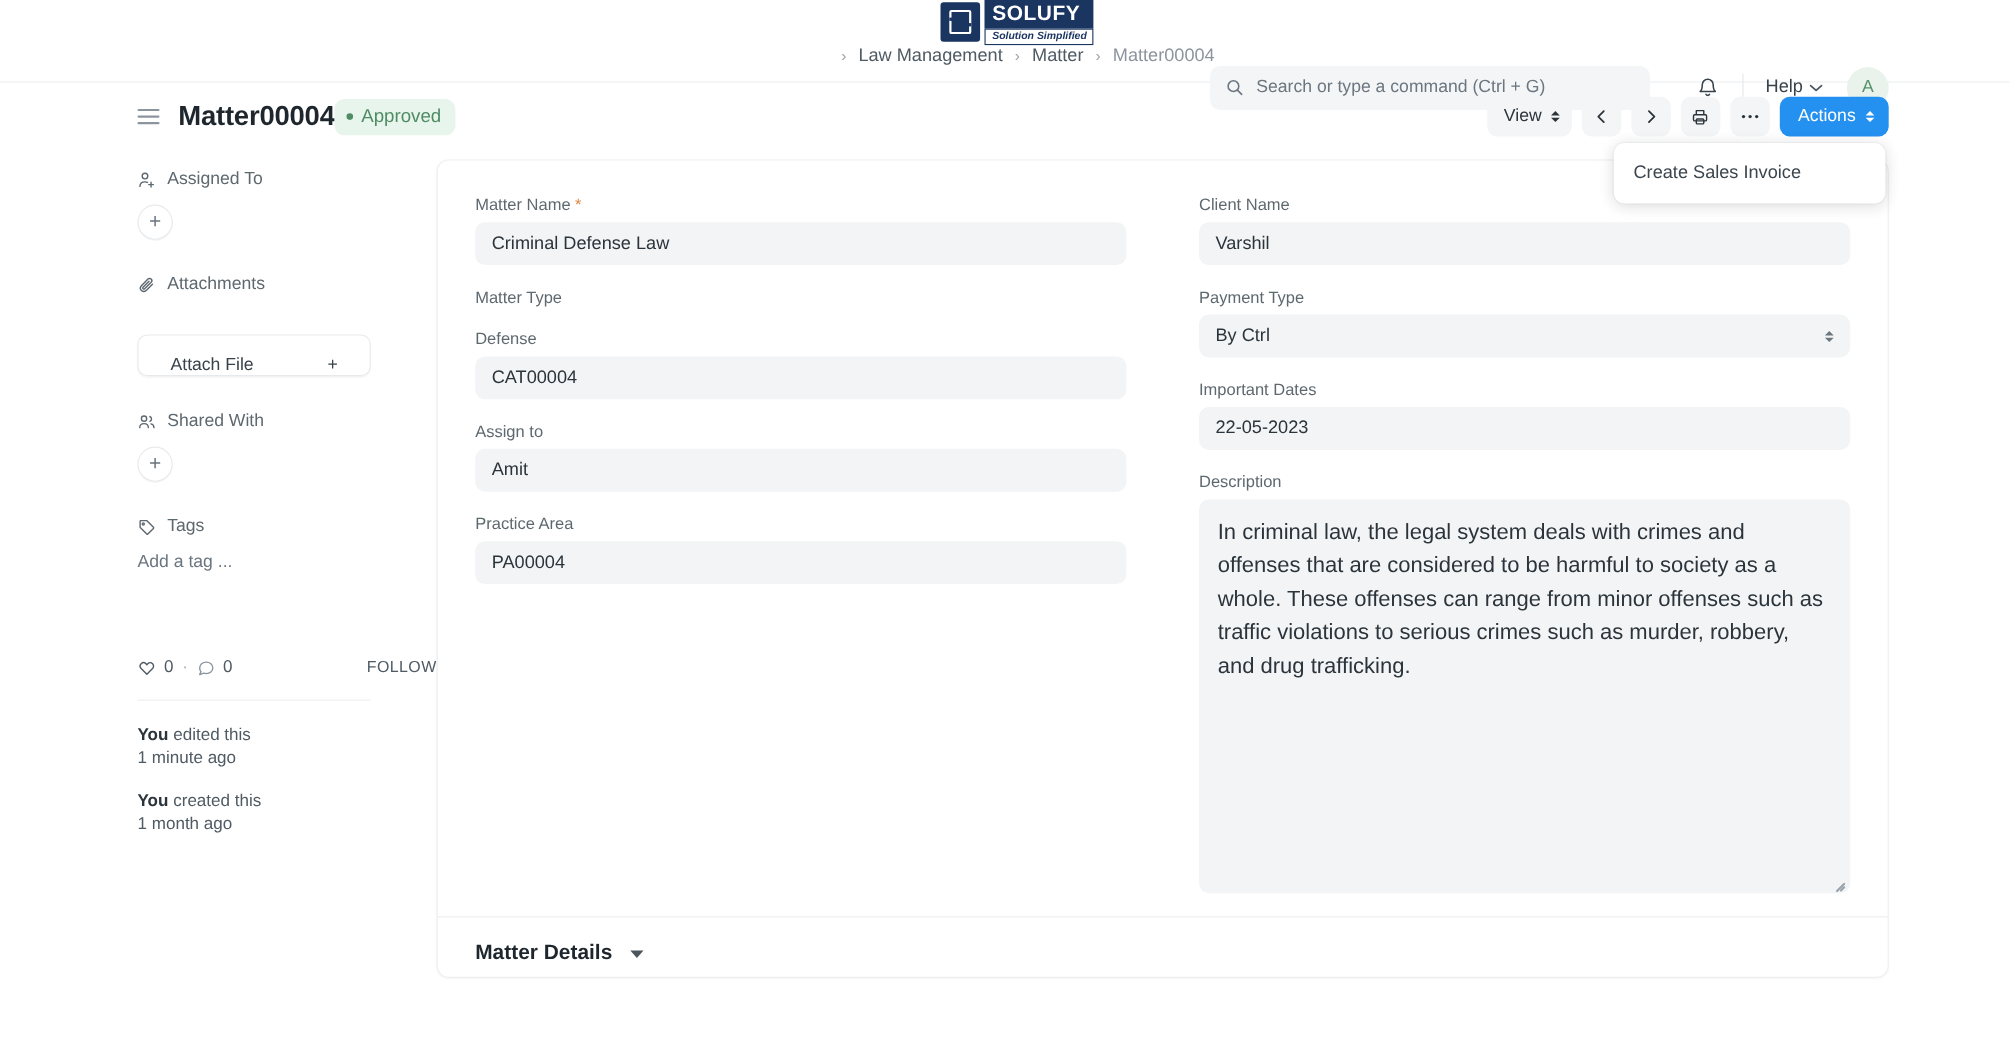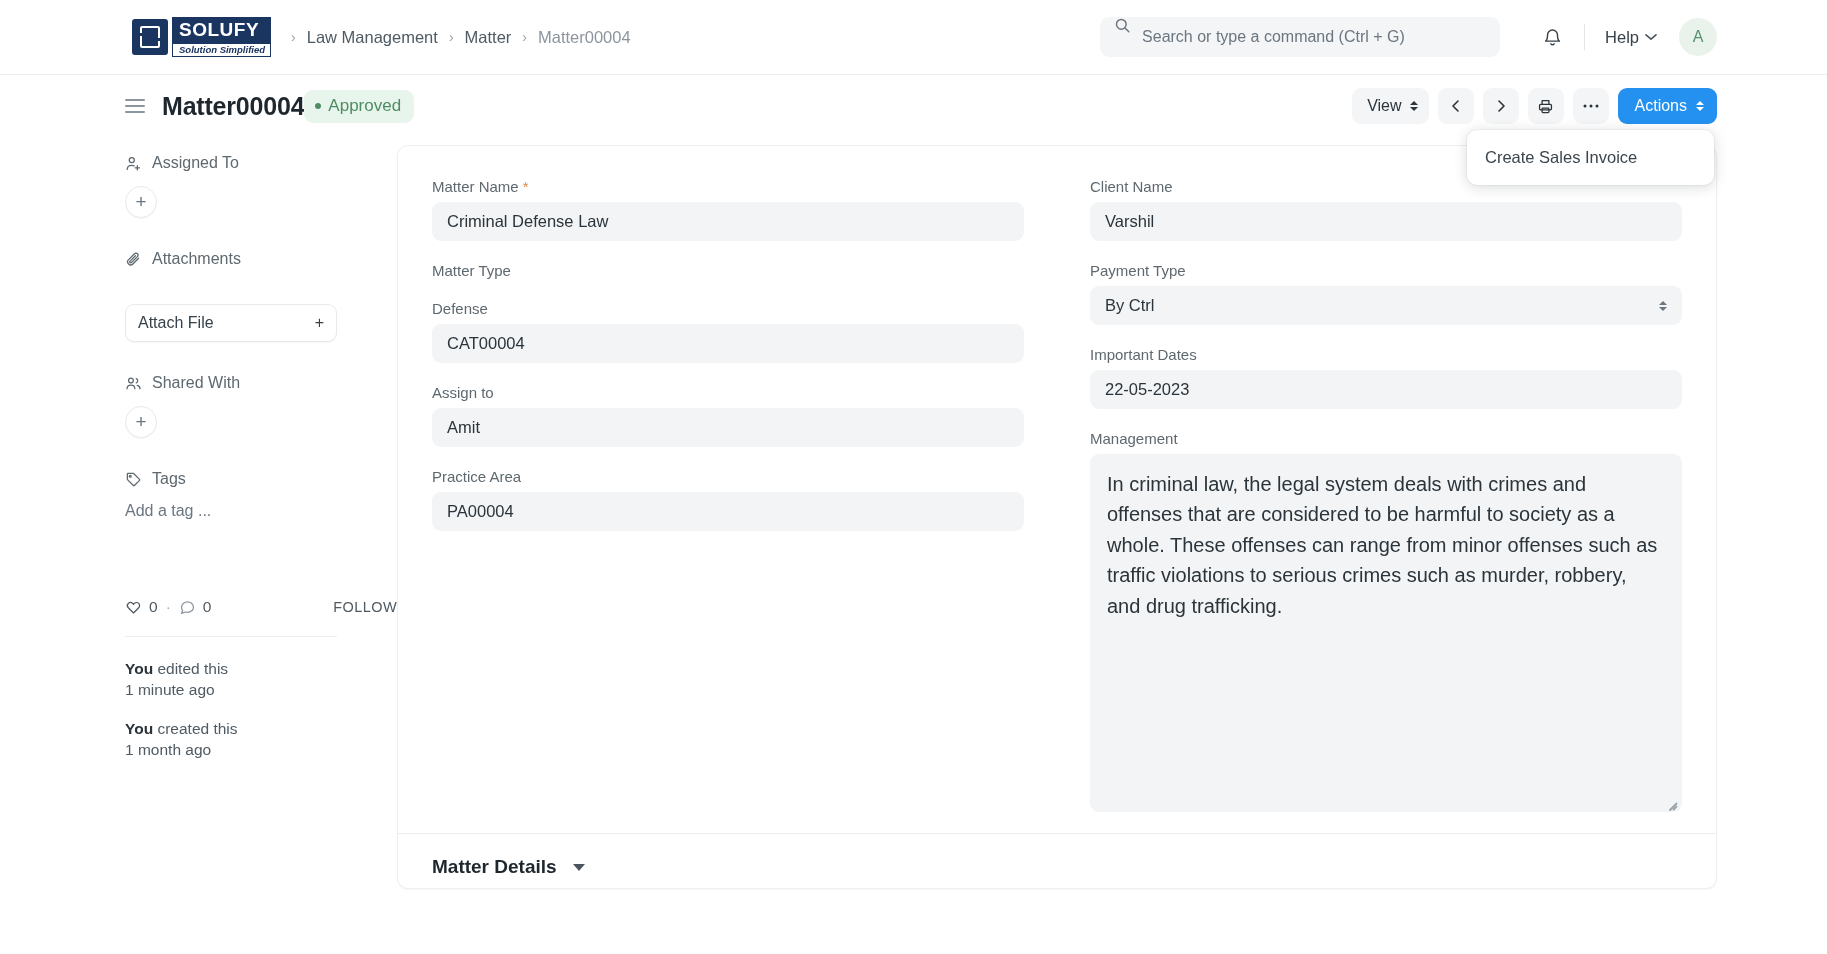--- a/index.html
+++ b/index.html
@@ -13,20 +13,21 @@
 
   
   .navbar {
     height: 75px;
     background: #ffffff;
     border-bottom: 1px solid #ebeef0;
     display: flex;
     align-items: center;
     padding: 0 110px 0 132px;
     position: relative;
+    flex-direction: column;
   }
   .brand { display: flex; align-items: center; gap: 4px; flex-shrink: 0; }
   .brand-mark {
     width: 36px; height: 36px;
     background: #1b3561;
     border-radius: 3px;
     display: flex; align-items: center; justify-content: center;
     color: #ffffff;
     font-family: "Liberation Serif", serif;
     font-size: 25px; font-weight: bold;
@@ -68,21 +69,21 @@
   .bc-sep { color: #9aa3ab; font-size: 14px; }
 
   .nav-right {
     margin-left: auto;
     display: flex; align-items: center; gap: 0px;
   }
   .searchbox {
     width: 400px; height: 40px;
     background: #f4f5f6;
     border-radius: 9px;
-    display: flex; 
+    display: flex; align-items: center;
     padding: 0 14px; gap: 11px;
     margin-right: 34px;
   }
   .searchbox input {
     border: none; background: transparent; outline: none;
     font-family: "Liberation Sans", sans-serif;
     font-size: 16px; color: #4f5a63; width: 100%;
   }
   .searchbox input::placeholder { color: #6b7680; }
 
@@ -173,22 +174,22 @@
     width: 32px; height: 32px; border-radius: 50%;
     background: #ffffff; border: 1px solid #e7eaec;
     display:flex; align-items:center; justify-content:center;
     color:#6b7680; font-size: 19px; cursor:pointer;
     box-shadow: 0 1px 1px rgba(17,24,39,.04);
   }
   .side-block { margin-bottom: 32px; }
   .attach-btn {
     width: 212px; height: 38px;
     background:#ffffff; border:1px solid #e7eaec; border-radius: 9px;
-    display:flex; align-items:center; justify-content:space-between;
-    padding: 0 12px; font-size: 16px; color:#37424a; cursor:pointer;
+    display:flex; align-items:flex-end; justify-content:space-between;
+    padding: 0 29px; font-size: 16px; color:#37424a; cursor:pointer;
     box-shadow: 0 1px 1px rgba(17,24,39,.04);
     margin-top: 36px;
   }
   .add-tag { font-size: 16px; color: #6b7680; cursor: pointer; margin-top: 2px; }
 
   .social-row {
     display:flex; align-items:center;
     margin-top: 78px;
     font-size: 15.5px; color:#4f5a63;
     gap: 8px;
@@ -559,21 +560,21 @@
 
           <div class="field">
             <div class="field-label">
               <span>Important Dates</span>
             </div>
             <div class="control">22-05-2023</div>
           </div>
 
           <div class="field">
             <div class="field-label">
-              <span>Management</span>
+              <span>Description</span>
             </div>
             <div class="textarea">
               <span>In criminal law, the legal system deals with crimes and offenses that are considered to be harmful to society as a whole. These offenses can range from minor offenses such as traffic violations to serious crimes such as murder, robbery, and drug trafficking.</span>
               <span class="resize-grip">
                   <i></i>
                   <i></i>
                 </span>
             </div>
           </div>
 

